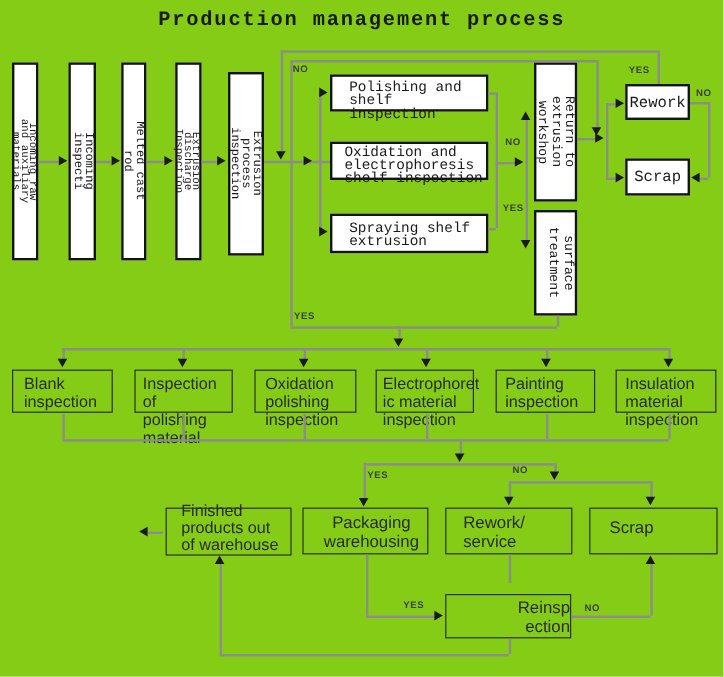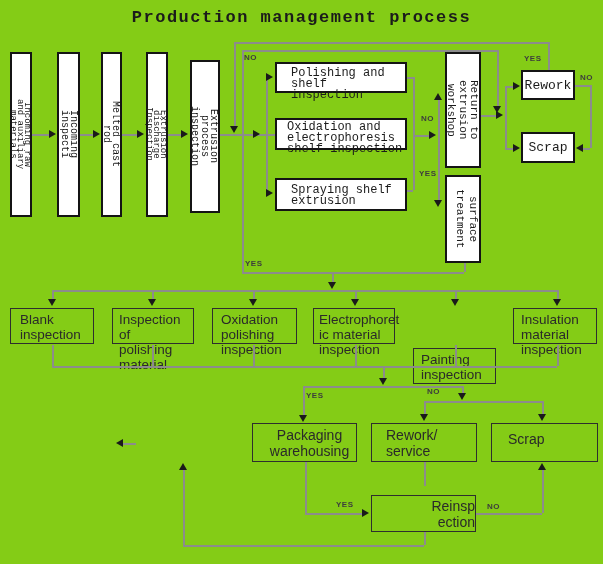--- a/index.html
+++ b/index.html
@@ -75,26 +75,29 @@
 inspection</div>
   <div class="abs sbox" style="left:112px;top:308px;width:82px;height:36px;padding:3px 0 0 6px;">Inspection of
 polishing
 material</div>
   <div class="abs sbox" style="left:212px;top:308px;width:85px;height:36px;padding:3px 0 0 8px;">Oxidation
 polishing
 inspection</div>
   <div class="abs sbox" style="left:313px;top:308px;width:82px;height:36px;padding:3px 0 0 5px;">Electrophoret
 ic material
 inspection</div>
-  <div class="abs sbox" style="left:413px;top:308px;width:83px;height:36px;padding:3px 0 0 7px;margin-top:40px;">Painting
+  <div class="abs sbox" style="left:413px;top:308px;width:83px;height:36px;padding:3px 0 0 7px;">Painting
 inspection</div>
   <div class="abs sbox" style="left:513px;top:308px;width:84px;height:36px;padding:3px 0 0 7px;">Insulation
 material
 inspection</div>
 
+  <div class="abs sbox" style="left:138px;top:423px;width:105px;height:40px;padding:0 0 0 12px;font-size:13.5px;line-height:14px;"><span style="display:block;margin-top:-5px;white-space:pre-line;">Finished
+products out
+of warehouse</span></div>
   <div class="abs sbox" style="left:252px;top:423px;width:105px;height:39px;padding:3px 0 0 10px;font-size:14px;line-height:16px;text-align:center;">Packaging
 warehousing</div>
   <div class="abs sbox" style="left:371px;top:423px;width:106px;height:39px;padding:3px 0 0 14px;font-size:14px;line-height:16px;">Rework/
 service</div>
   <div class="abs sbox" style="left:491px;top:423px;width:107px;height:39px;padding:8px 0 0 16px;font-size:14px;">Scrap</div>
   <div class="abs sbox" style="left:371px;top:495px;width:105px;height:37px;padding:2px 0 0 0;text-align:right;font-size:14px;line-height:16px;">Reinsp
 ection</div>
 
   <span class="lbl" style="left:244px;top:53px;">NO</span>
   <span class="lbl" style="left:245px;top:259px;">YES</span>

